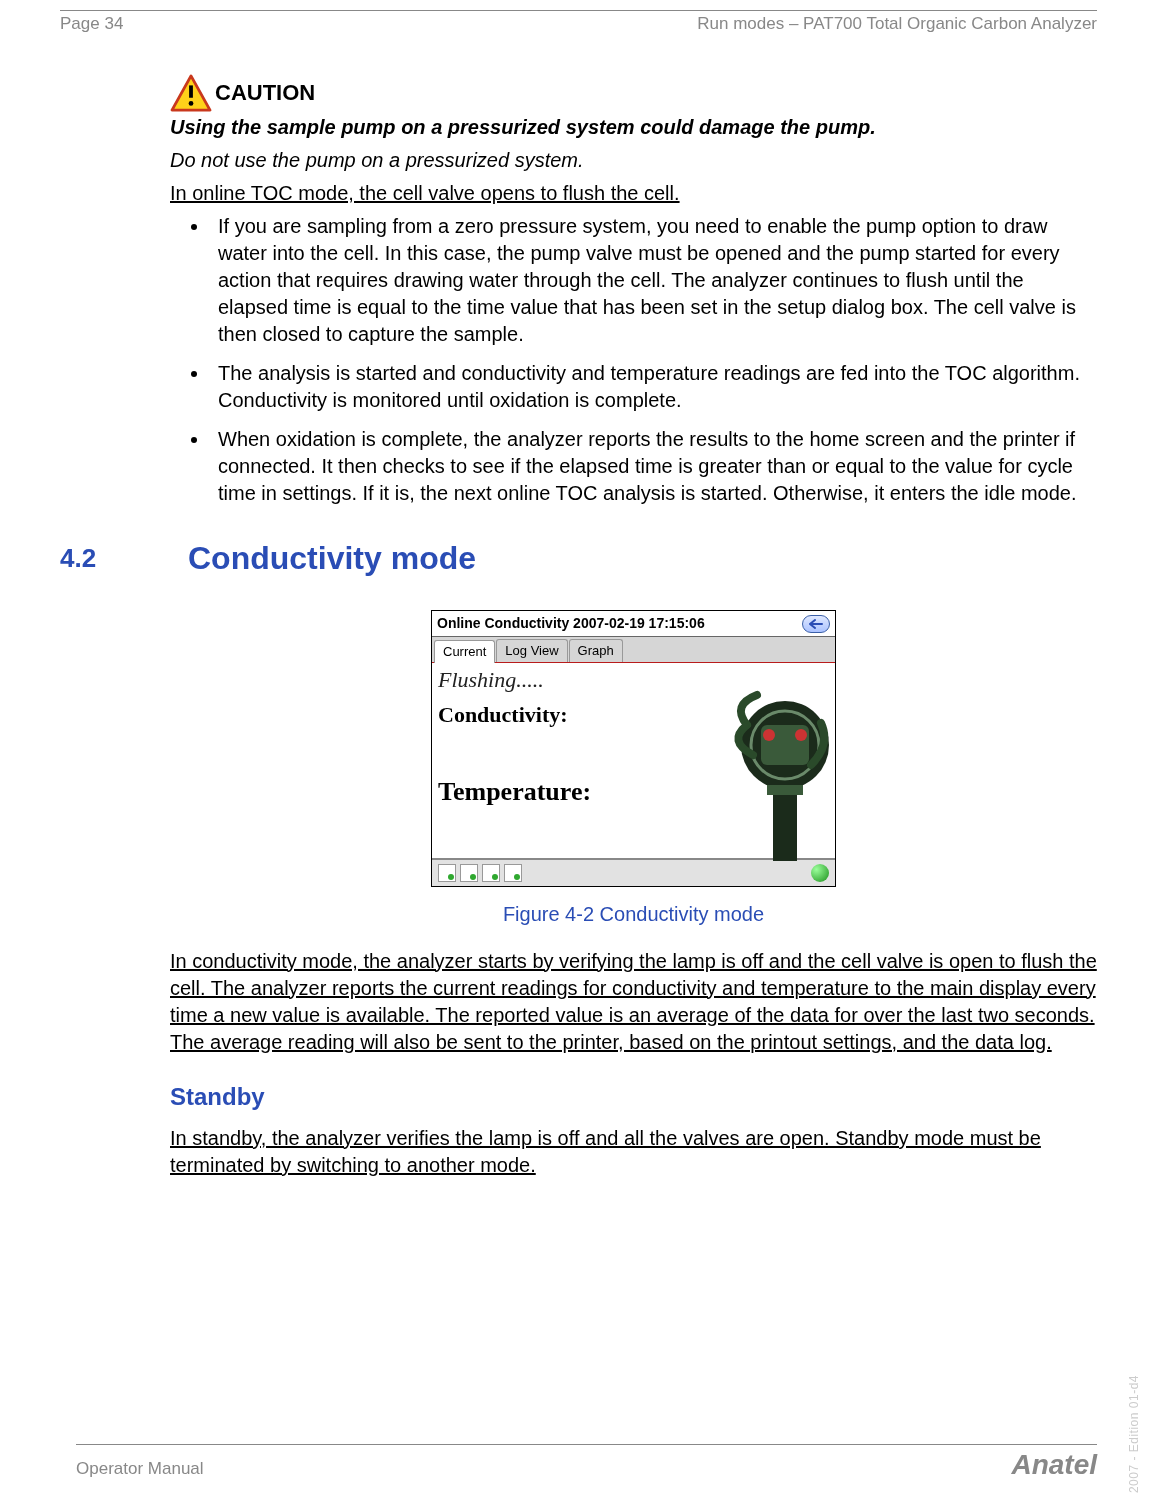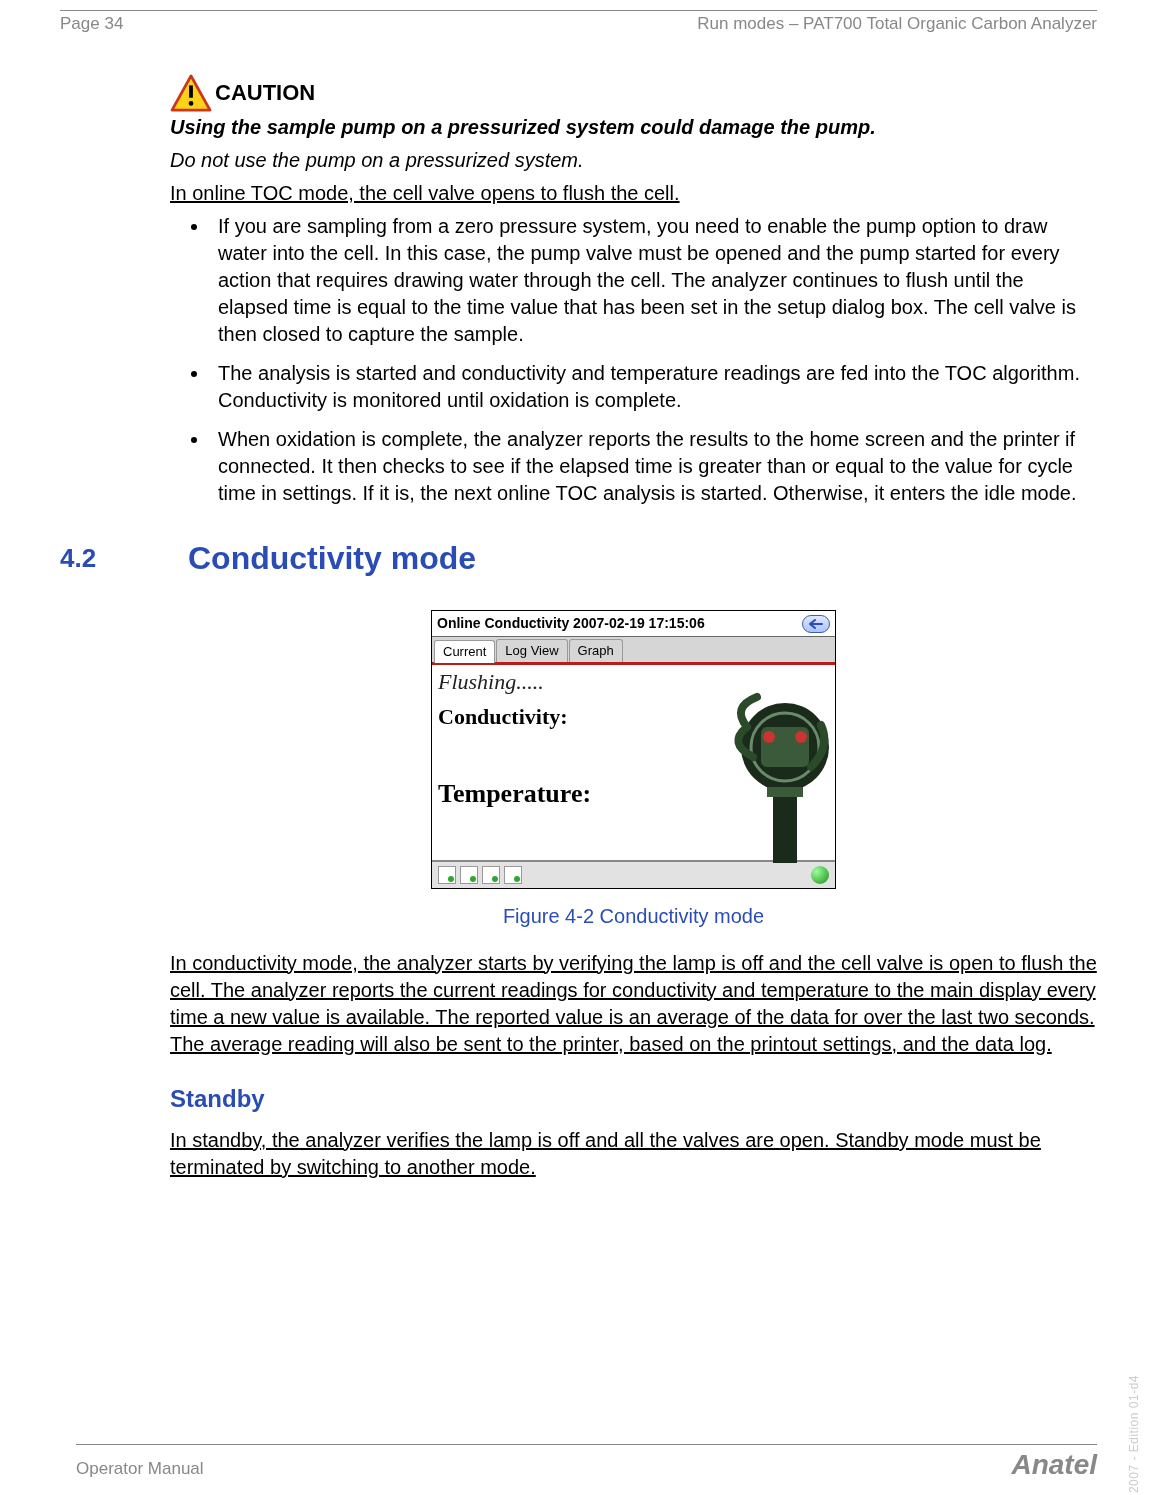--- a/index.html
+++ b/index.html
@@ -128,21 +128,21 @@
     align-items: center;
     justify-content: center;
     color: #2a4db5;
     font-size: 12px;
   }
   .ds-tabs {
     display: flex;
     background: #d6d6d6;
     padding: 2px 2px 0 2px;
     gap: 0;
-    border-bottom: 3px solid #b91c1c;
+    border-bottom: 1px solid #b91c1c;
   }
   .ds-tab {
     font-size: 13px;
     padding: 2px 8px;
     border: 1px solid #999;
     border-bottom: none;
     background: #d6d6d6;
     border-radius: 3px 3px 0 0;
     margin-right: 1px;
     position: relative;

